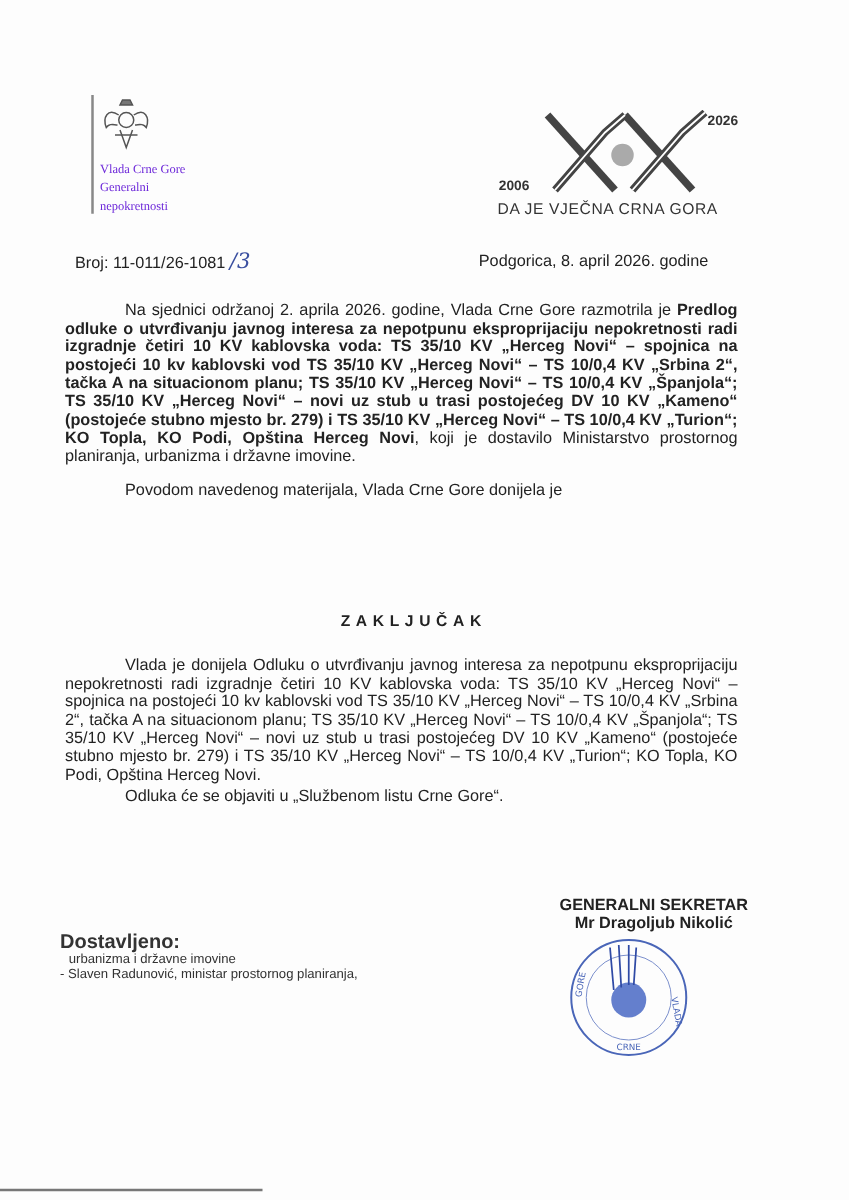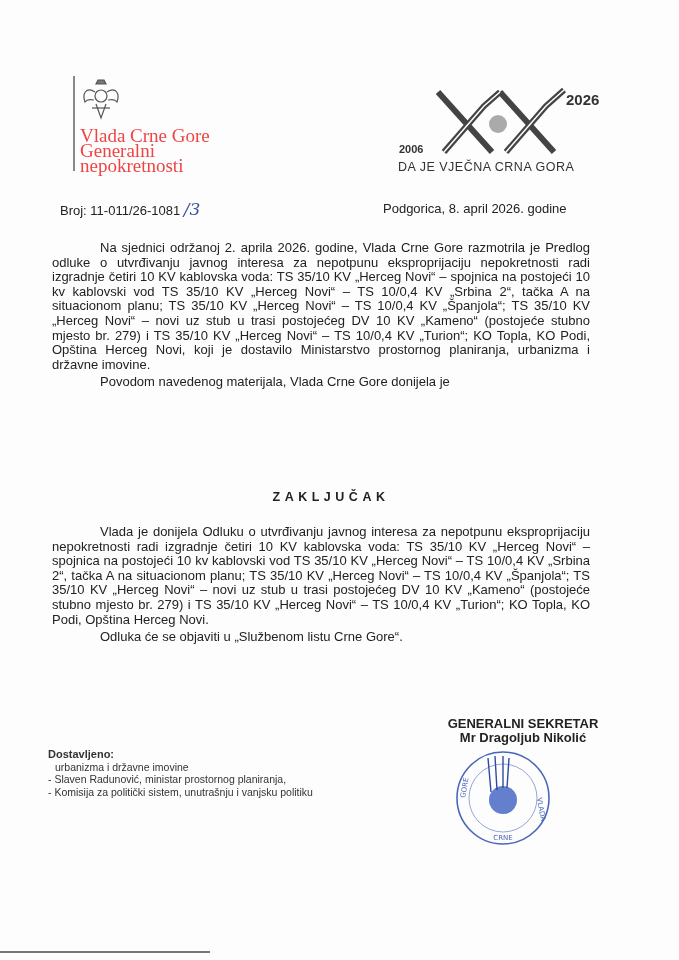--- a/index.html
+++ b/index.html
@@ -1,36 +1,36 @@
 <!DOCTYPE html>
 <html><head>
 <meta charset="utf-8">
 <style>
   html,body{margin:0;padding:0;background:#fdfdfd;}
   body{width:679px;height:960px;position:relative;overflow:hidden;
        font-family:"Liberation Sans",sans-serif;color:#222;}
   .abs{position:absolute;}
   .serif{font-family:"Liberation Serif",serif;}
-  .bold{font-weight:normal;}
+  .bold{font-weight:bold;}
   .crest-line{left:73px;top:76px;width:2px;height:95px;background:#888;}
-  .org{left:80px;top:128px;font-size:19px;line-height:15px;color:#ef4444;}
+  .org{left:80px;top:128px;font-size:10px;line-height:15px;color:#6d28d9;}
   .broj{left:60px;top:199px;font-size:13px;}
   .handnum{font-family:"DejaVu Serif",serif;color:#3a4fa0;font-style:italic;font-size:17px;}
   .place{left:383px;top:201px;font-size:13px;}
   .jubilee-tag{left:398px;top:160px;font-size:12.5px;letter-spacing:0.5px;color:#333;}
   .y2006{left:399px;top:143px;font-size:11px;font-weight:bold;color:#333;}
-  .y2026{left:566px;top:91px;font-size:15px;font-weight:bold;color:#333;}
+  .y2026{left:566px;top:91px;font-size:11px;font-weight:bold;color:#333;}
   p.para{margin:0;text-align:justify;font-size:13px;line-height:14.6px;}
   .p1{left:52px;top:241px;width:538px;}
   .p1 .bold{font-size:13px;}
   .heading{left:0;width:662px;top:490px;text-align:center;font-size:12.5px;font-weight:bold;letter-spacing:4.5px;}
   .p2{left:52px;top:525px;width:538px;}
   .sig{left:438px;top:717px;text-align:center;font-size:13px;font-weight:bold;line-height:14px;width:170px;}
   .dost{left:48px;top:748px;font-size:10.5px;line-height:12.6px;color:#333;}
-  .dost .title{font-weight:bold;font-size:11px;}
+  .dost .title{font-weight:bold;font-size:16px;}
   .bottom-line{left:0;top:951px;width:210px;height:2px;background:#777;}
 </style>
 </head>
 <body>
 
 <div class="abs crest-line"></div>
 <svg class="abs" style="left:80px;top:78px" width="42" height="44" viewBox="0 0 42 44">
   <g fill="none" stroke="#555" stroke-width="1.2">
     <path d="M16 6 h10 l-2 -4 h-6 z" fill="#777"></path>
     <circle cx="21" cy="18" r="6"></circle>
@@ -65,21 +65,21 @@
   <circle cx="68" cy="36" r="9" fill="#aaa"></circle>
 </svg>
 <div class="abs y2026">2026</div>
 <div class="abs y2006">2006</div>
 <div class="abs jubilee-tag">DA JE VJEČNA CRNA GORA</div>
 
 <div class="abs place">Podgorica, 8. april 2026. godine</div>
 
 <div class="abs p1">
   <p class="para" style="text-indent:48px"><span>Na sjednici održanoj 2. aprila 2026. godine, Vlada Crne Gore razmotrila je </span><span class="bold">Predlog odluke o utvrđivanju javnog interesa za nepotpunu eksproprijaciju nepokretnosti radi izgradnje četiri 10 KV kablovska voda: TS 35/10 KV „Herceg Novi“ – spojnica na postojeći 10 kv kablovski vod TS 35/10 KV „Herceg Novi“ – TS 10/0,4 KV „Srbina 2“, tačka A na situacionom planu; TS 35/10 KV „Herceg Novi“ – TS 10/0,4 KV „Španjola“; TS 35/10 KV „Herceg Novi“ – novi uz stub u trasi postojećeg DV 10 KV „Kameno“ (postojeće stubno mjesto br. 279) i TS 35/10 KV „Herceg Novi“ – TS 10/0,4 KV „Turion“; KO Topla, KO Podi, Opština Herceg Novi</span><span>, koji je dostavilo Ministarstvo prostornog planiranja, urbanizma i državne imovine.</span></p>
-  <p class="para" style="text-indent:48px;margin-top:3px">Povodom navedenog materijala, Vlada Crne Gore donijela je</p>
+  <p class="para" style="text-indent:48px;margin-top:13px">Povodom navedenog materijala, Vlada Crne Gore donijela je</p>
 </div>
 
 <div class="abs heading">ZAKLJUČAK</div>
 
 <div class="abs p2">
   <p class="para" style="text-indent:48px">Vlada je donijela Odluku o utvrđivanju javnog interesa za nepotpunu eksproprijaciju nepokretnosti radi izgradnje četiri 10 KV kablovska voda: TS 35/10 KV „Herceg Novi“ – spojnica na postojeći 10 kv kablovski vod TS 35/10 KV „Herceg Novi“ – TS 10/0,4 KV „Srbina 2“, tačka A na situacionom planu; TS 35/10 KV „Herceg Novi“ – TS 10/0,4 KV „Španjola“; TS 35/10 KV „Herceg Novi“ – novi uz stub u trasi postojećeg DV 10 KV „Kameno“ (postojeće stubno mjesto br. 279) i TS 35/10 KV „Herceg Novi“ – TS 10/0,4 KV „Turion“; KO Topla, KO Podi, Opština Herceg Novi.</p>
   <p class="para" style="text-indent:48px;margin-top:3px">Odluka će se objaviti u „Službenom listu Crne Gore“.</p>
 </div>
 
 <div class="abs sig">
@@ -93,16 +93,15 @@
   <path d="M35 10 L38 44 M42 8 L44 42 M50 8 L50 40 M56 10 L54 40" stroke="#2f4aa5" stroke-width="1.4"></path>
   <text x="50" y="92" font-size="7" fill="#4a66b8" text-anchor="middle" font-family="DejaVu Sans, sans-serif">CRNE</text>
   <text x="84" y="50" font-size="7" fill="#4a66b8" font-family="DejaVu Sans, sans-serif" transform="rotate(80 84 50)">VLADA</text>
   <text x="12" y="50" font-size="7" fill="#4a66b8" font-family="DejaVu Sans, sans-serif" transform="rotate(-80 12 50)">GORE</text>
 </svg>
 
 <div class="abs dost">
   <div class="title">Dostavljeno:</div>
   <div style="padding-left:7px">  urbanizma i državne imovine</div>
   <div>- Slaven Radunović, ministar prostornog planiranja,</div>
-  <div>- Komisija za politički sistem, unutrašnju i vanjsku politiku</div>
 </div>
 
 <div class="abs bottom-line"></div>
 
 </body></html>

